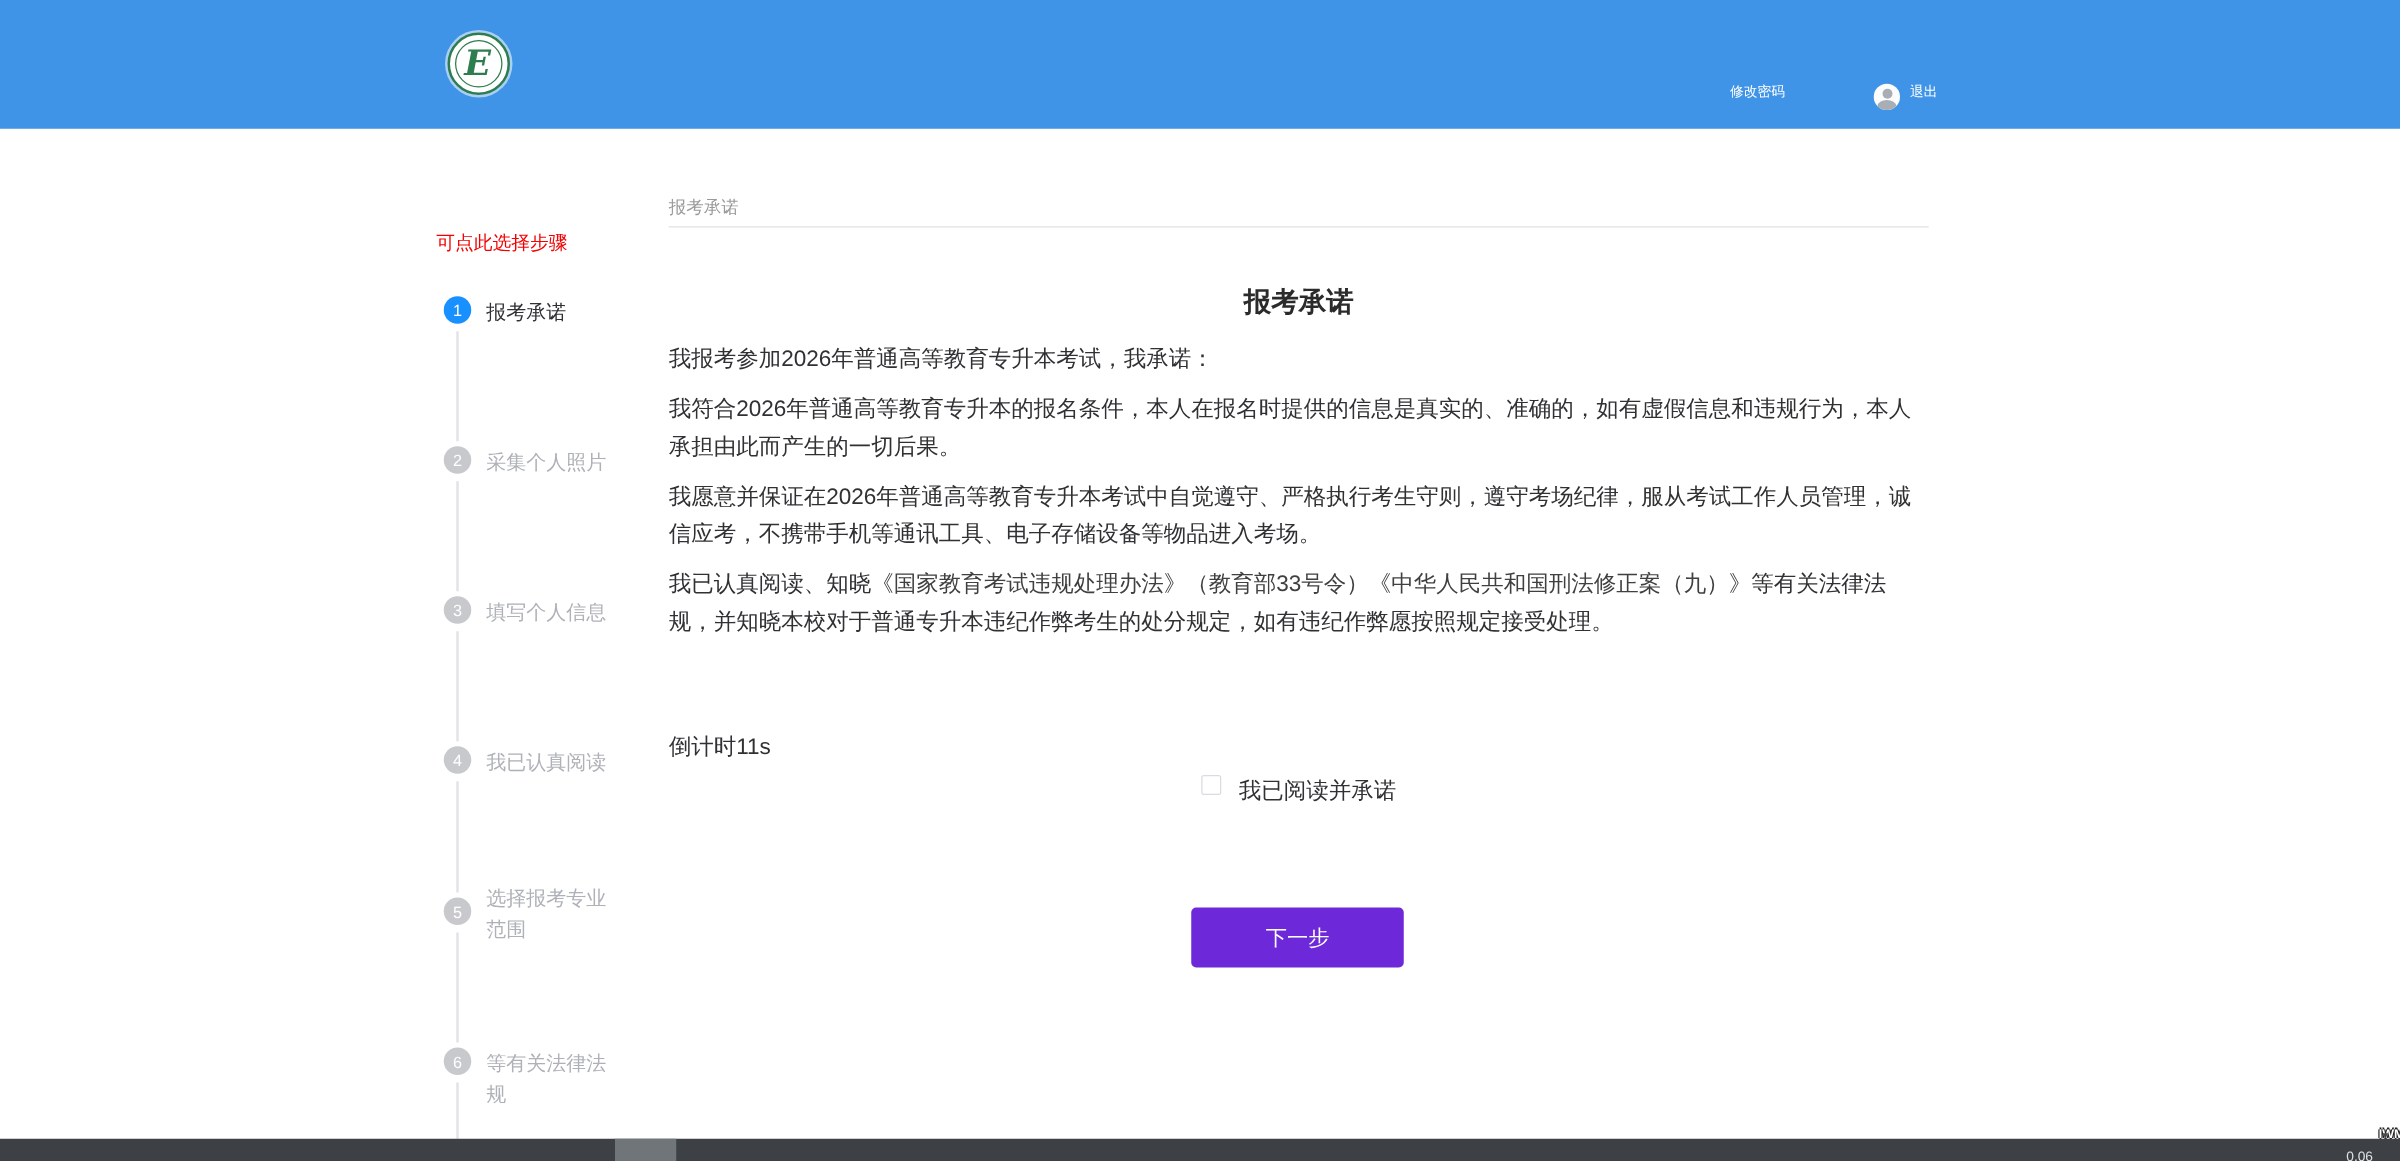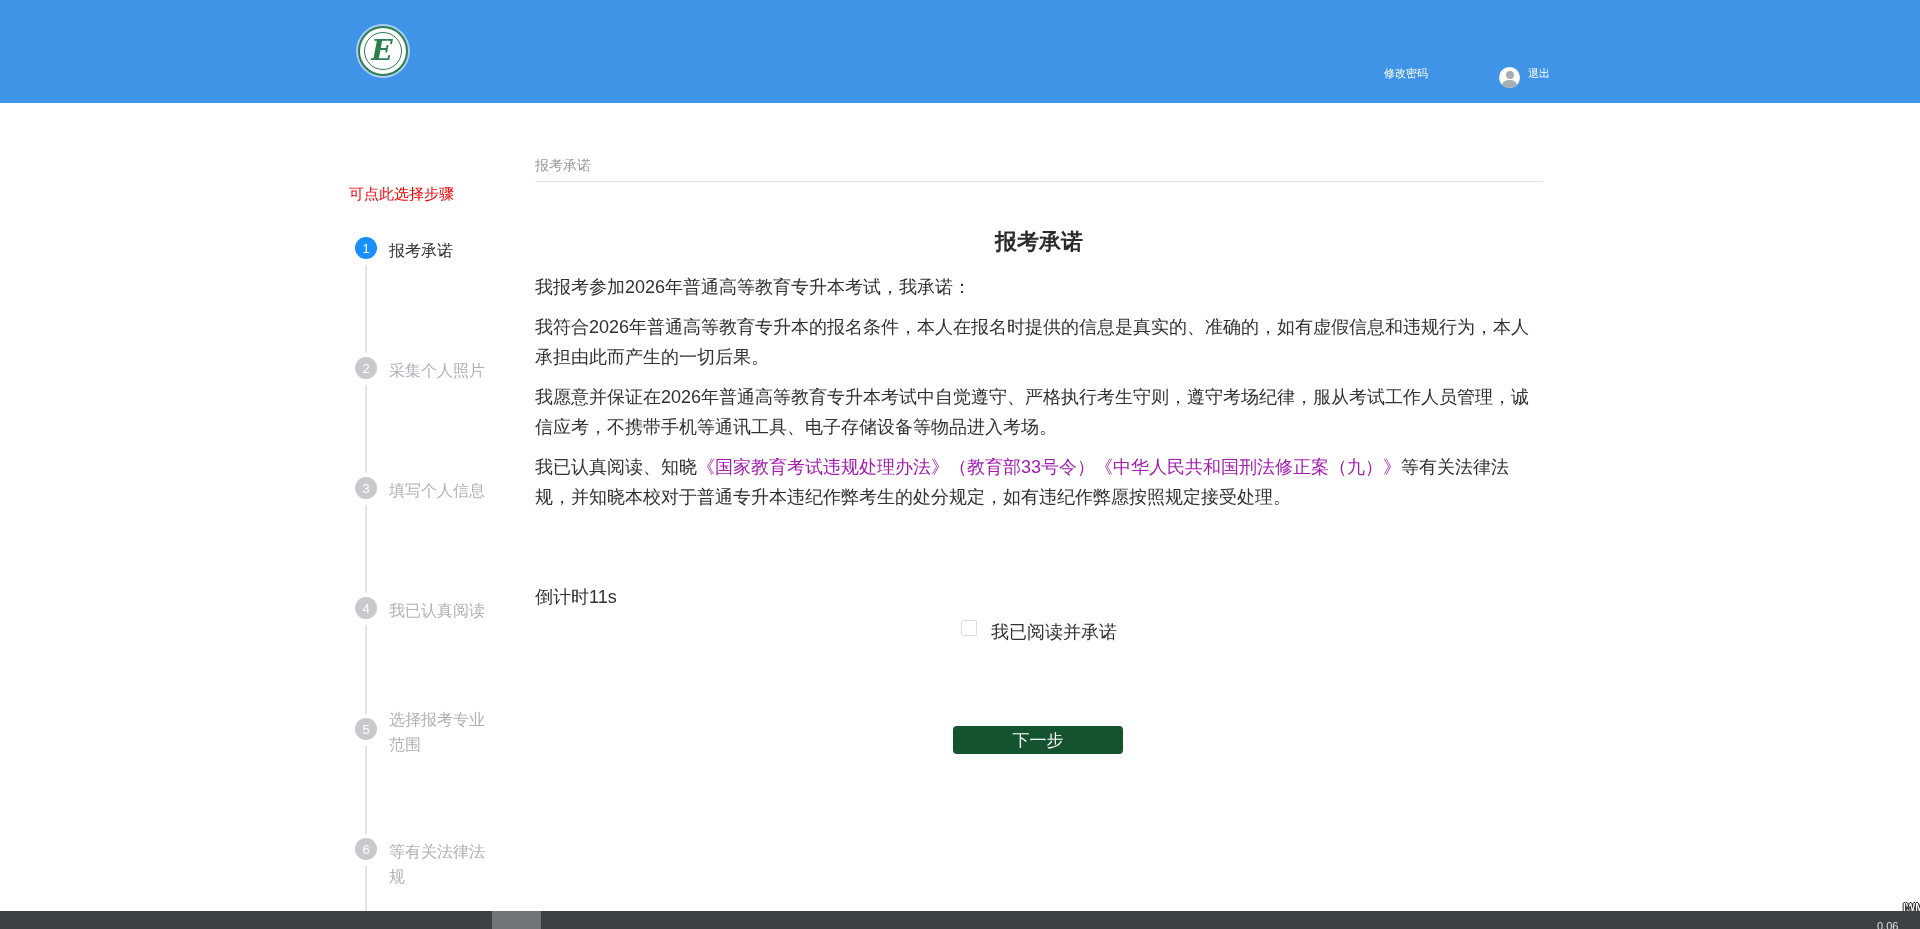--- a/index.html
+++ b/index.html
@@ -38,29 +38,29 @@
   .slabel.active { color:#303133; }
   .step.two-line .slabel { top:-11px; }
 
   
   .crumb { position:absolute; left:535px; top:157px; font-size:14px; color:#9a9a9a; }
   .divider { position:absolute; left:535px; top:181px; width:1008px; height:1px; background:#e2e2e2; }
   .doc-title { position:absolute; left:535px; top:227px; width:1008px; text-align:center;
                font-size:22px; font-weight:bold; color:#2b2b2b; }
   .content { position:absolute; left:535px; top:272px; width:1008px; }
   .content p { font-size:18px; line-height:30px; color:#303133; margin-bottom:10px; }
-  .doclink { color:#a21caf; text-decoration:none; cursor:pointer;text-align:right; }
+  .doclink { color:#404040; text-decoration:none; cursor:pointer;text-align:right; }
   .countdown { position:absolute; left:535px; top:585px; width:1008px; 
                font-size:18px; color:#303133; }
   .agree-row { position:absolute; left:535px; top:620px; width:1008px; display:flex;
                justify-content:center; gap:14px; }
   .checkbox { width:16px; height:16px; border:1px solid #d9dce2; border-radius:2px; background:#fff; cursor:pointer; }
   .agree-label { font-size:18px; color:#303133; }
-  .next-btn { position:absolute; left:953px; top:726px; width:170px; height:28px; border:none;
-              background:#14532d; color:#fff; font-size:17px; border-radius:4px; cursor:pointer;
+  .next-btn { position:absolute; left:953px; top:726px; width:170px; height:48px; border:none;
+              background:#6d28d9; color:#fff; font-size:17px; border-radius:4px; cursor:pointer;
               font-family:"Liberation Sans", sans-serif; }
 
   
   .hscrollbar { position:absolute; left:0; top:911px; width:1920px; height:18px; background:#3d4145; }
   .hscroll-thumb { position:absolute; left:492px; top:0; width:49px; height:18px; background:#70757a; cursor:pointer; }
   .watermark { position:absolute; left:1856px; top:902px; font-size:10px; font-weight:bold; color:#fff;
                letter-spacing:0; text-shadow:-1px 0 #222,0 1px #222,1px 0 #222,0 -1px #222;padding-left:47px; }
   .wm-caret { position:absolute; left:1906px; top:903px; font-size:9px; color:#4a4a4a; }
   .wm-num { position:absolute; left:1877px; top:920px; font-size:11px; color:#dfe1e3; }
 </style>

